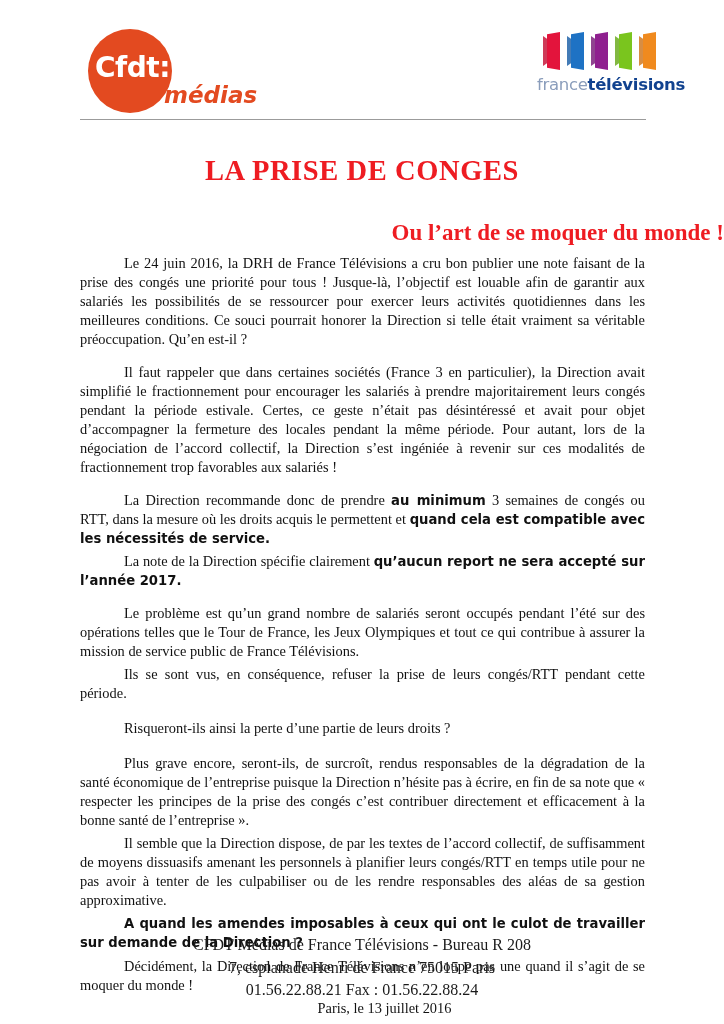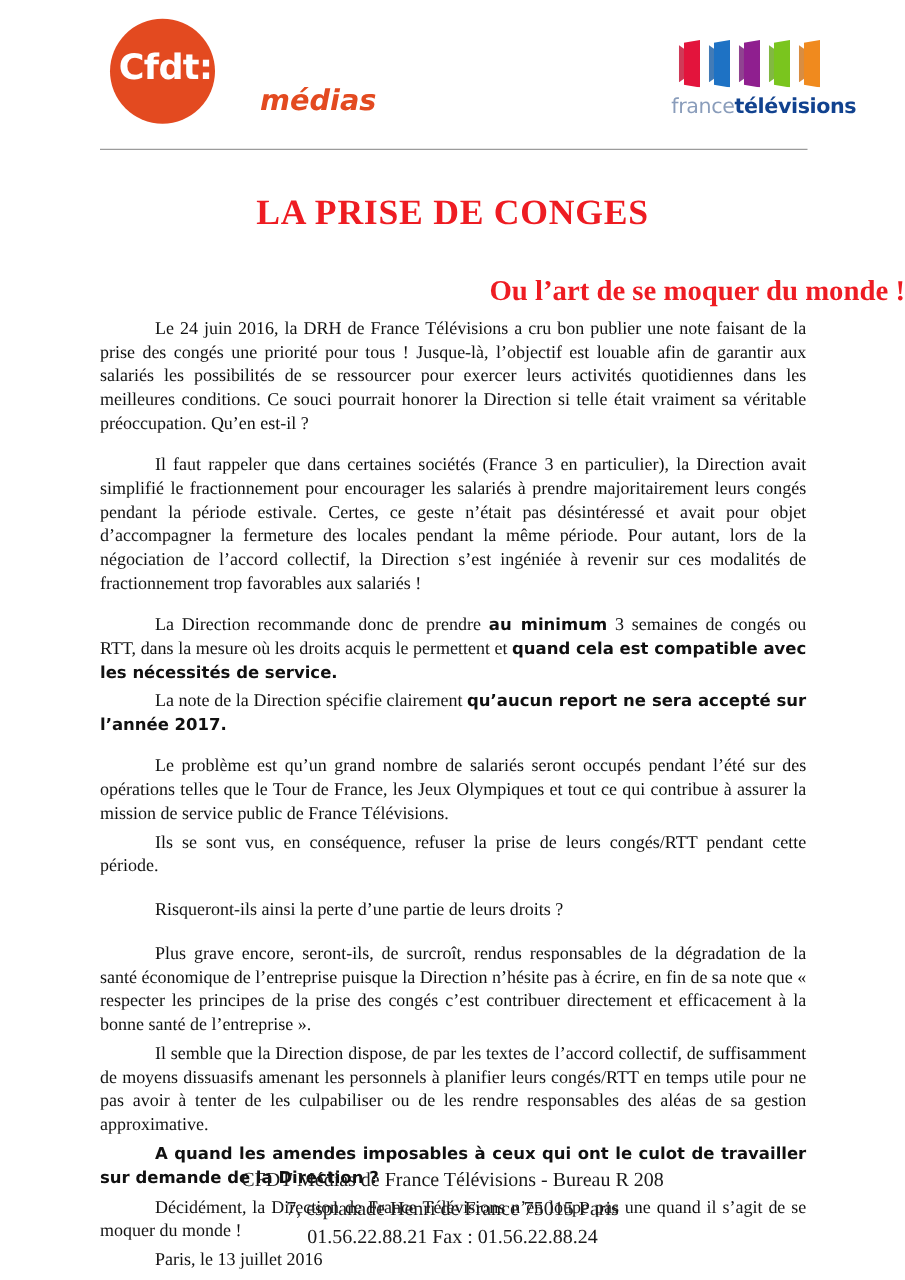--- a/index.html
+++ b/index.html
@@ -26,21 +26,21 @@
   
   .header {
     position: relative;
     height: 122px;
   }
 
   
   .cfdt-logo {
     position: absolute;
     left: 88px;
-    top: 12px;
+    top: 26px;
     width: 220px;
     height: 88px;
     text-align: center;
   }
   .cfdt-circle {
     position: absolute;
     left: 0;
     top: 3px;
     width: 84px;
     height: 84px;
@@ -63,21 +63,20 @@
     position: absolute;
     left: 76px;
     top: 58px;
     font-family: "DejaVu Sans", "Liberation Sans", sans-serif;
     font-weight: 700;
     font-style: italic;
     font-size: 23px;
     color: #e34a20;
     line-height: 1;
     z-index: 3;
-    margin-left: 44px;
   }
 
   
   .ftv-logo {
     position: absolute;
     left: 537px;
     top: 27px;
     width: 130px;
     height: 82px;
   }
@@ -184,21 +183,21 @@
     margin-top: 16px;
   }
   .body-text b {
     font-family: "DejaVu Sans", "Liberation Sans", sans-serif;
     font-weight: 700;
     font-size: 13.2px;
   }
 
   .signature {
     margin-top: 22px;
-    text-align: left;
+    text-align: center;
     text-indent: 0;
     font-size: 14.4px;
   }
 
   
   .footer {
     position: absolute;
     left: 0;
     right: 0;
     top: 934px;

